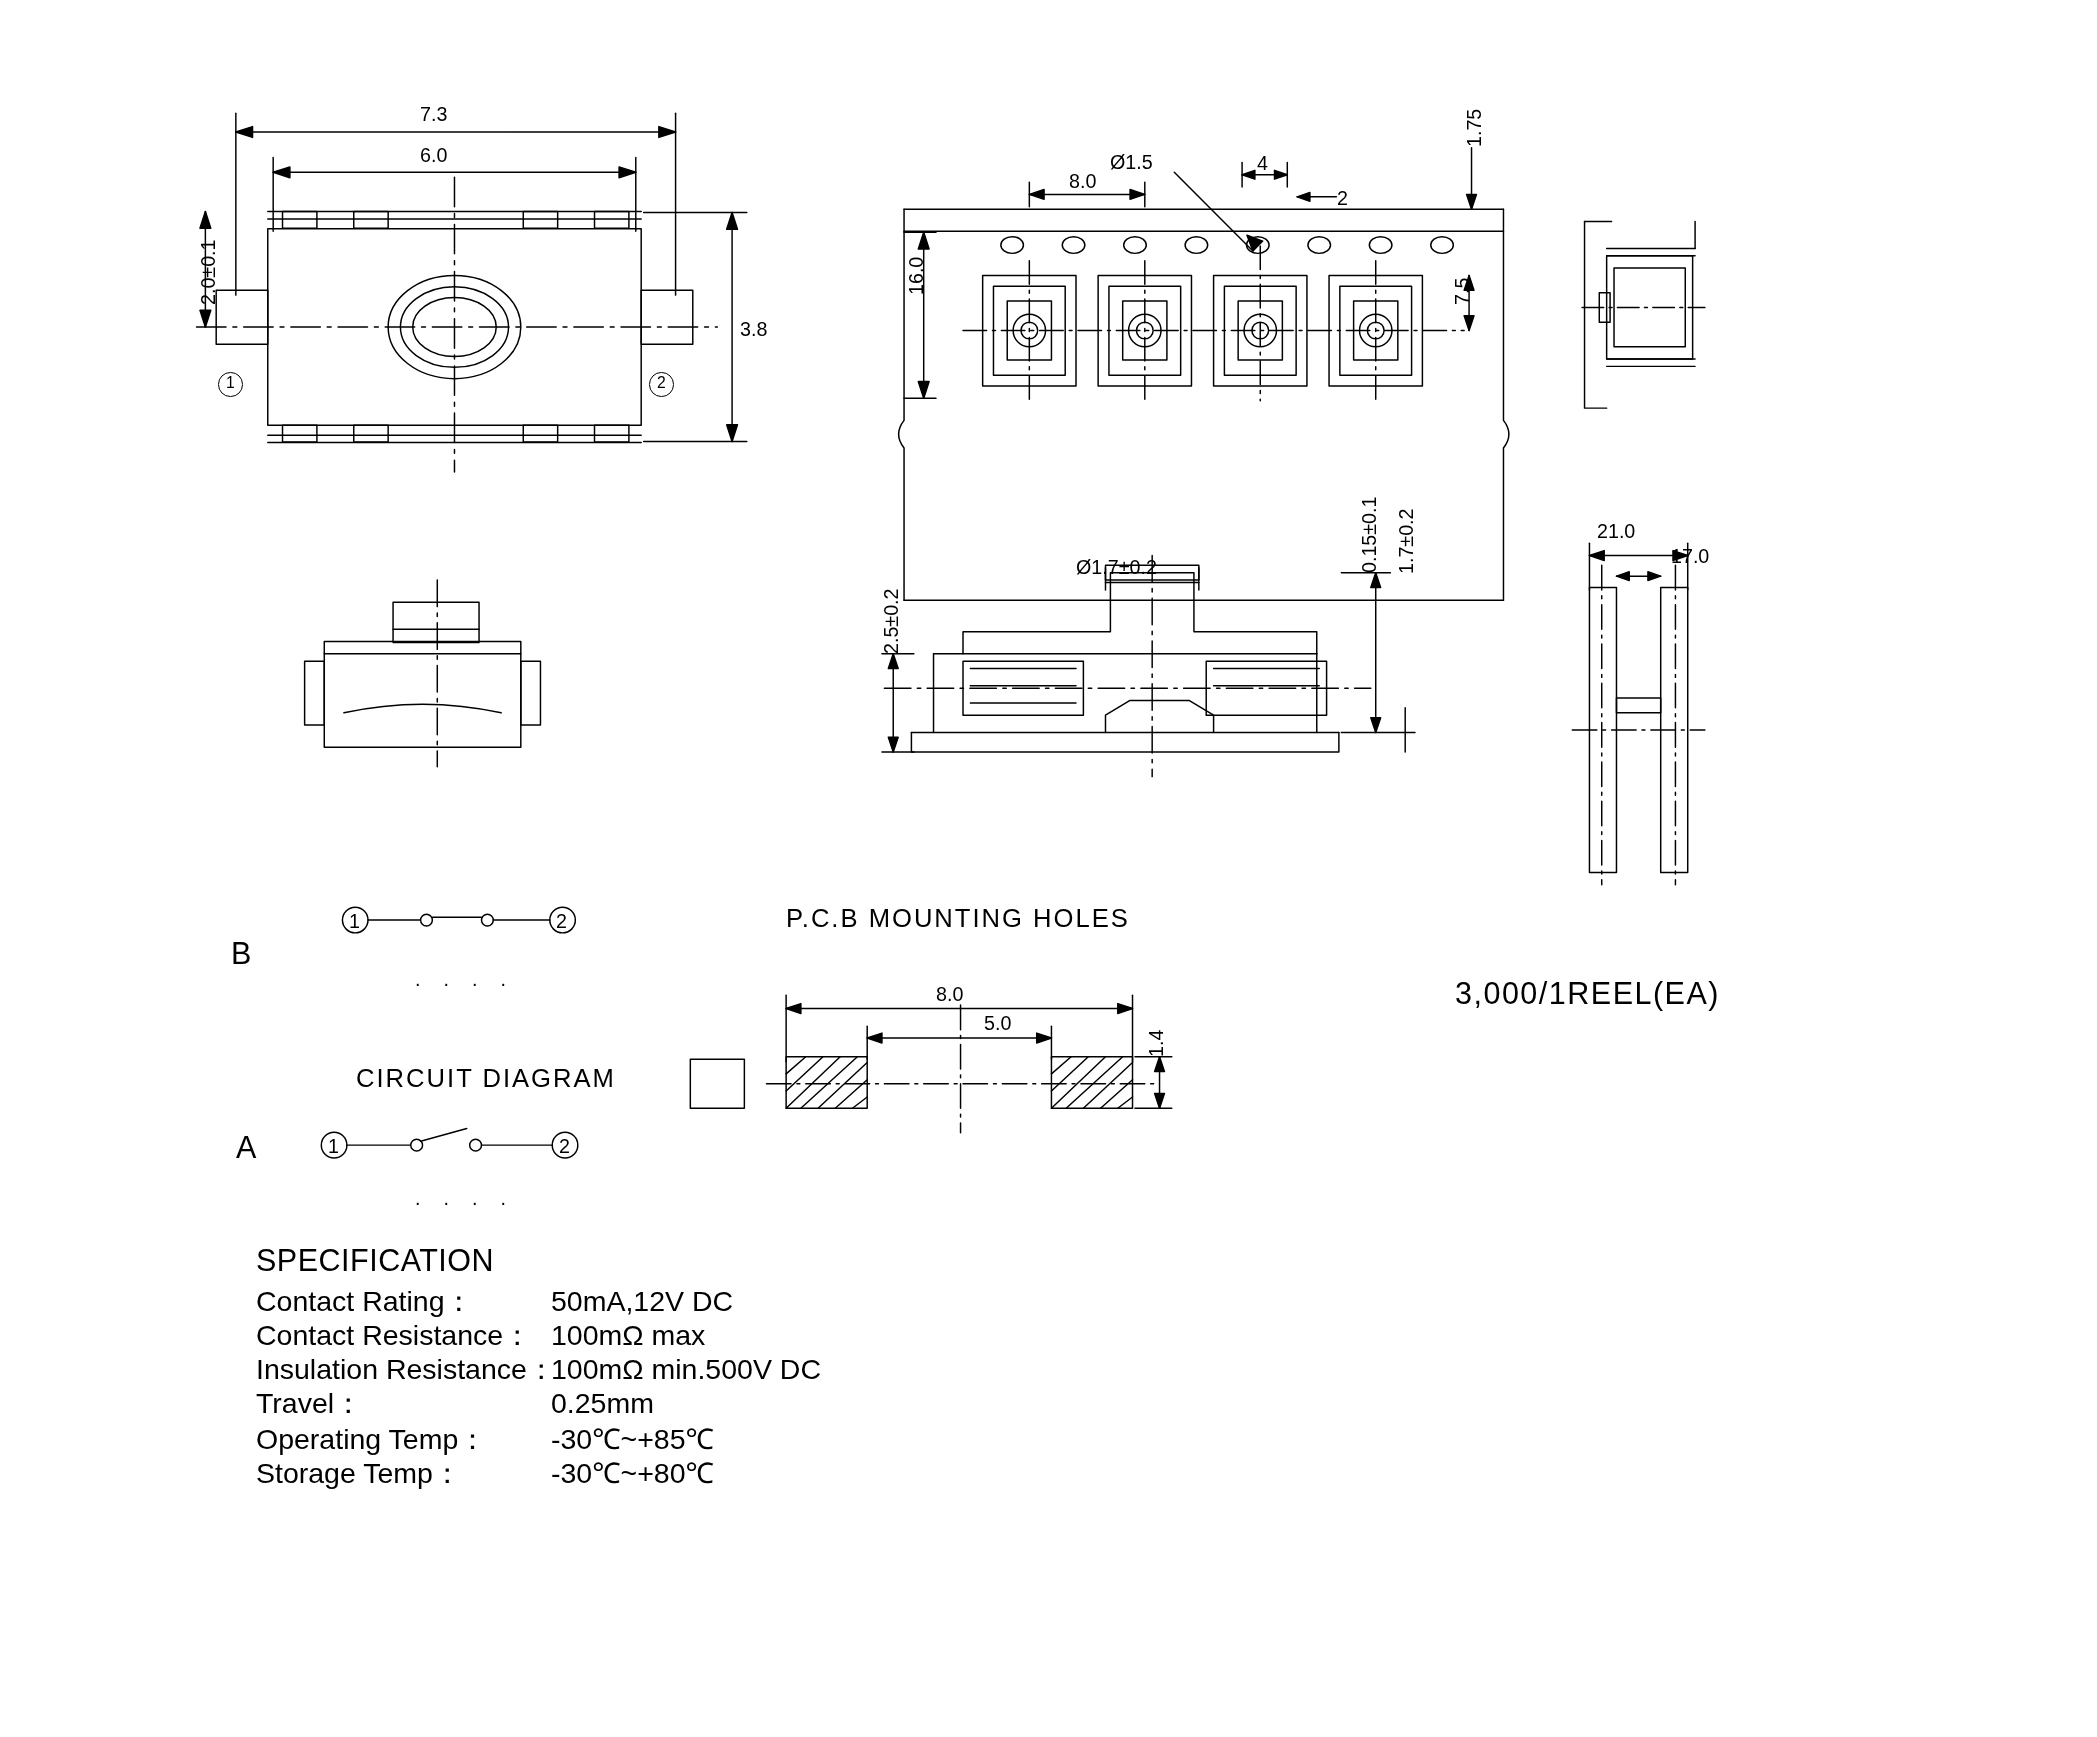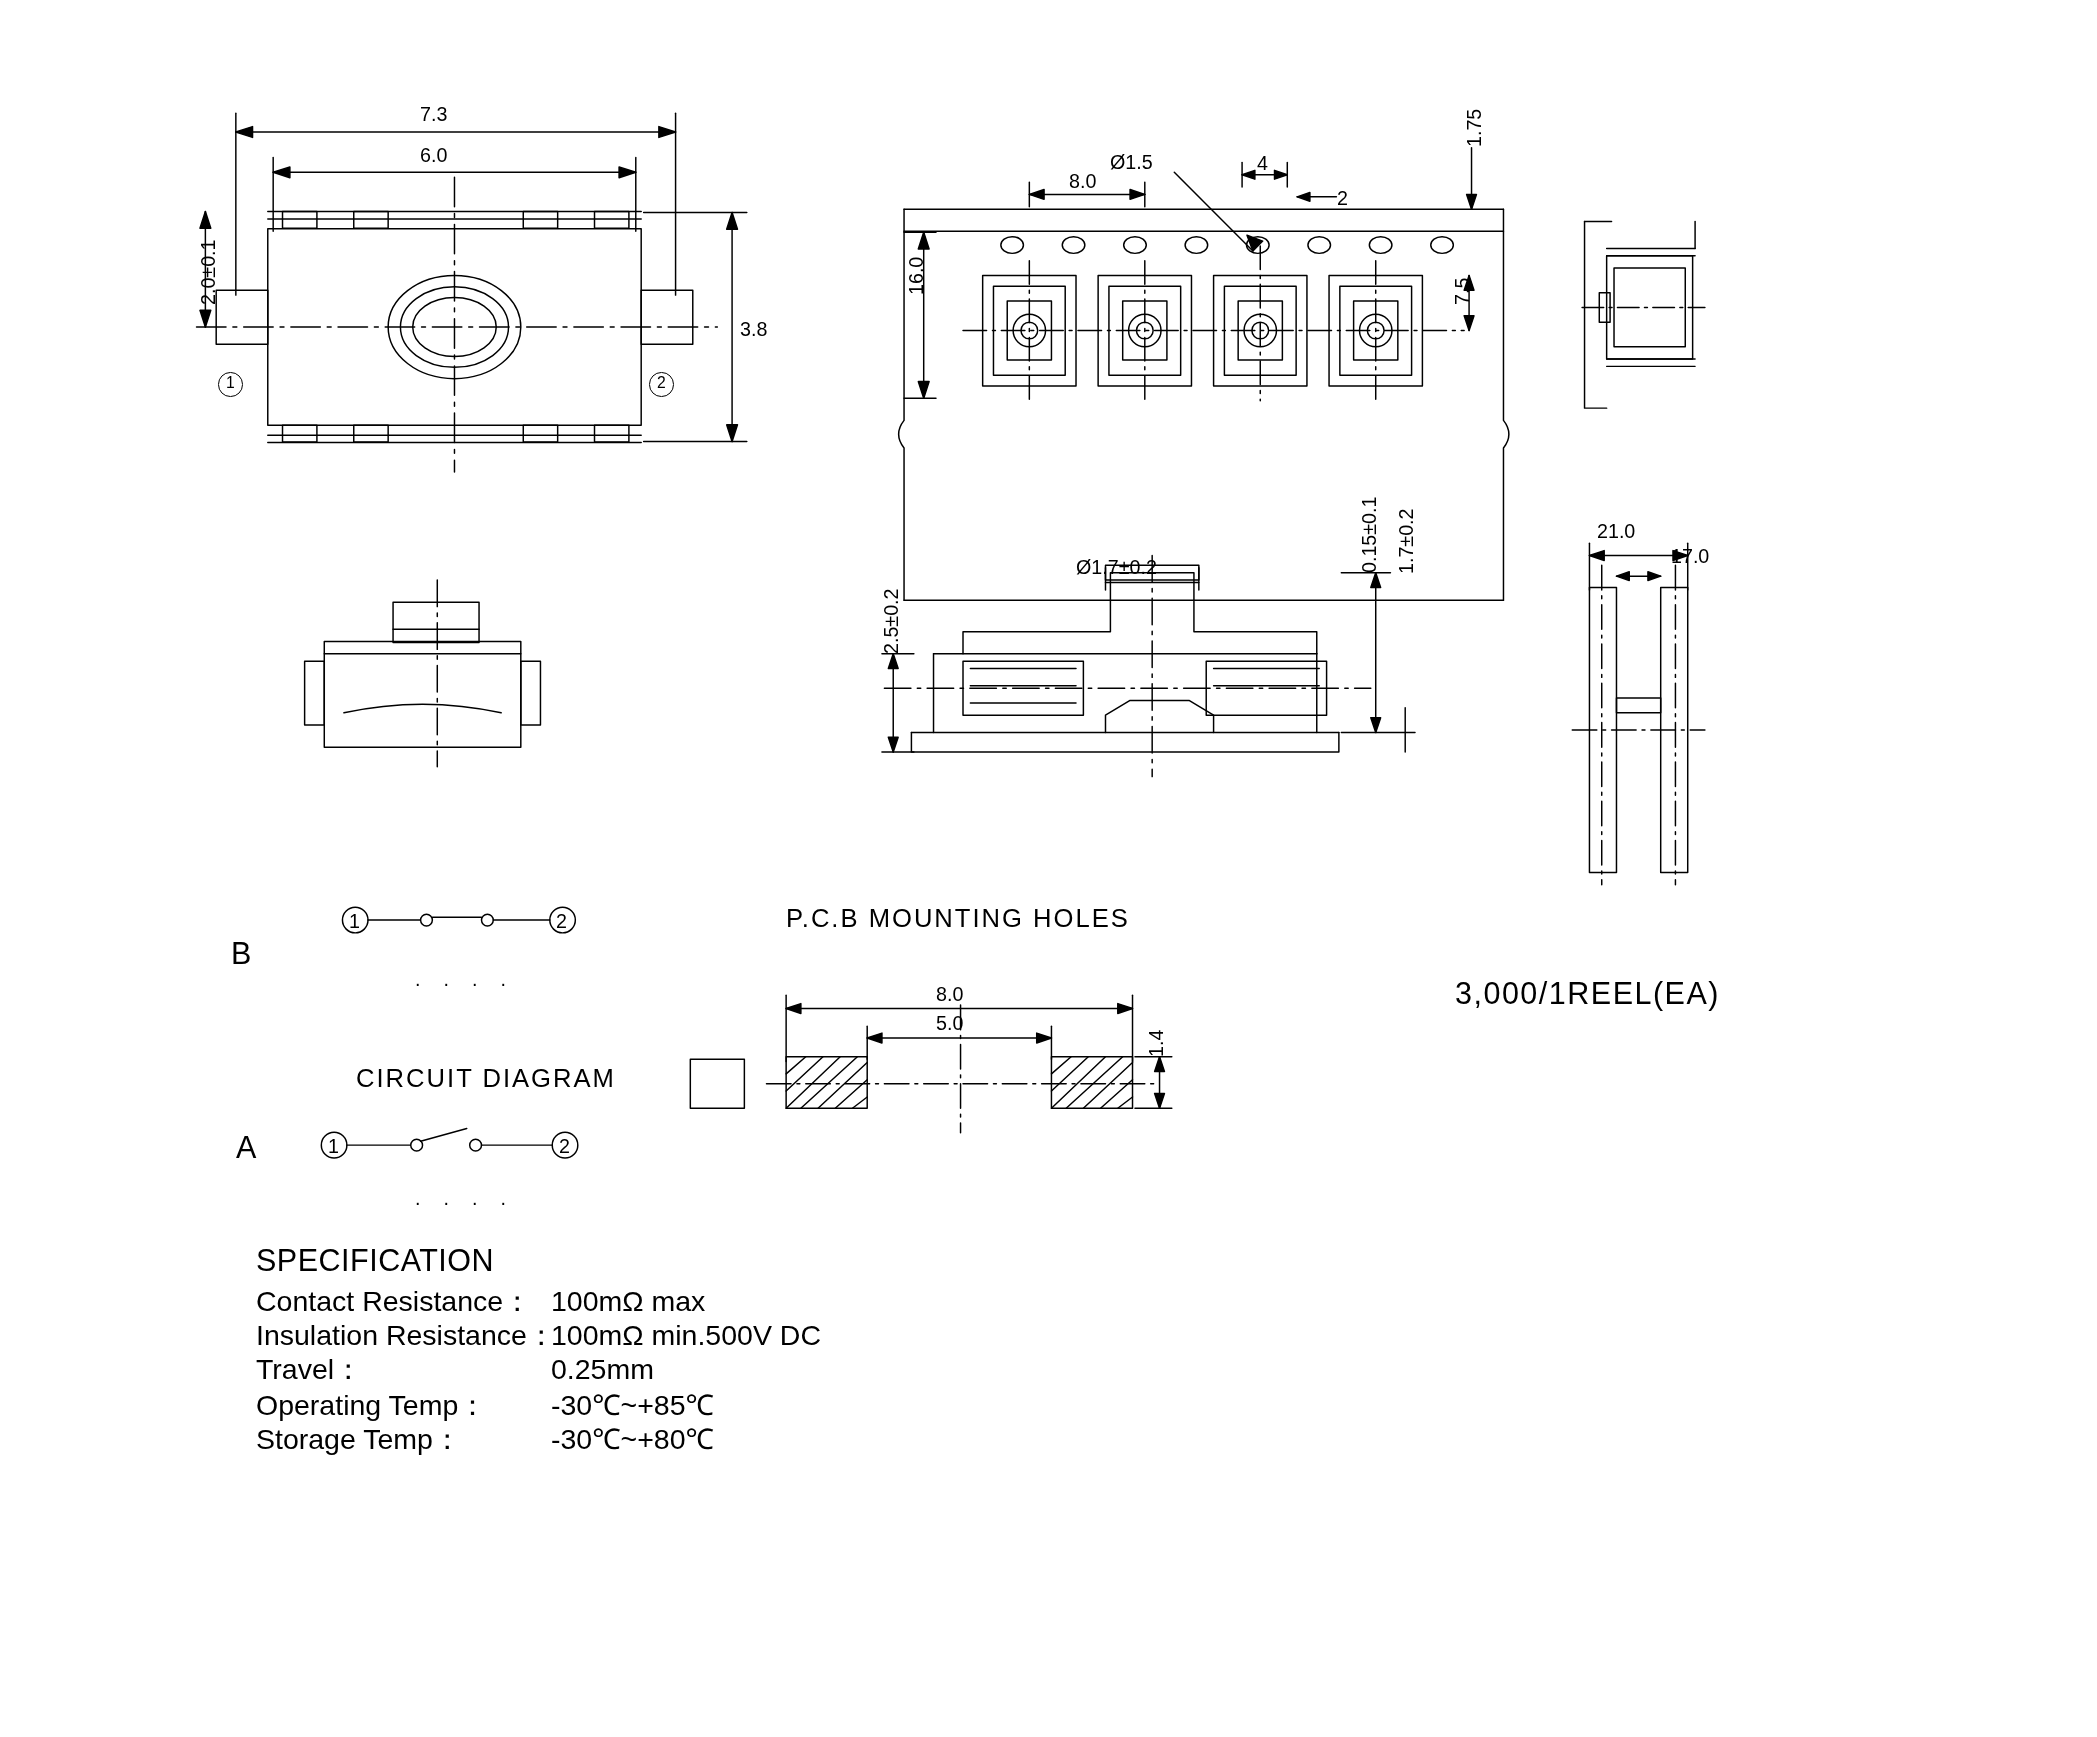--- a/index.html
+++ b/index.html
@@ -386,29 +386,33 @@
   <div class="lbl" style="left:349px; top:910px;">1</div>
   <div class="lbl" style="left:556px; top:910px;">2</div>
   <div class="lbl" style="left:328px; top:1135px;">1</div>
   <div class="lbl" style="left:559px; top:1135px;">2</div>
   <div class="lbl" style="left:415px; top:968px; letter-spacing:8.8px;">. . . .</div>
   <div class="lbl" style="left:415px; top:1187px; letter-spacing:8.8px;">. . . .</div>
   <div class="lbl mid" style="left:324px; top:1064px;margin-left:32px;">CIRCUIT DIAGRAM</div>
 
   <div class="lbl mid" style="left:786px; top:904px;">P.C.B  MOUNTING  HOLES</div>
   <div class="lbl" style="left:936px; top:983px;">8.0</div>
-  <div class="lbl" style="left:936px; top:1012px;">5.0</div>
+  <div class="lbl" style="left:984px; top:1012px;">5.0</div>
   <div class="lbl vert" style="left:1145px; top:1057px;">1.4</div>
 
   <div class="lbl" style="left:1455px; top:976px; font-size:30.5px; letter-spacing:1.5px;">3,000/1REEL(EA)</div>
 
   <div class="spec-block">
     <div class="spec-title">SPECIFICATION</div>
 
     <div class="spec-row">
+      <div class="spec-label">Contact  Rating：</div>
+      <div class="spec-value">50mA,12V DC</div>
+    </div>
+    <div class="spec-row">
       <div class="spec-label">Contact  Resistance：</div>
       <div class="spec-value">100mΩ max</div>
     </div>
     <div class="spec-row">
       <div class="spec-label">Insulation Resistance：</div>
       <div class="spec-value">100mΩ min.500V DC</div>
     </div>
     <div class="spec-row">
       <div class="spec-label">Travel：</div>
       <div class="spec-value">0.25mm</div>

